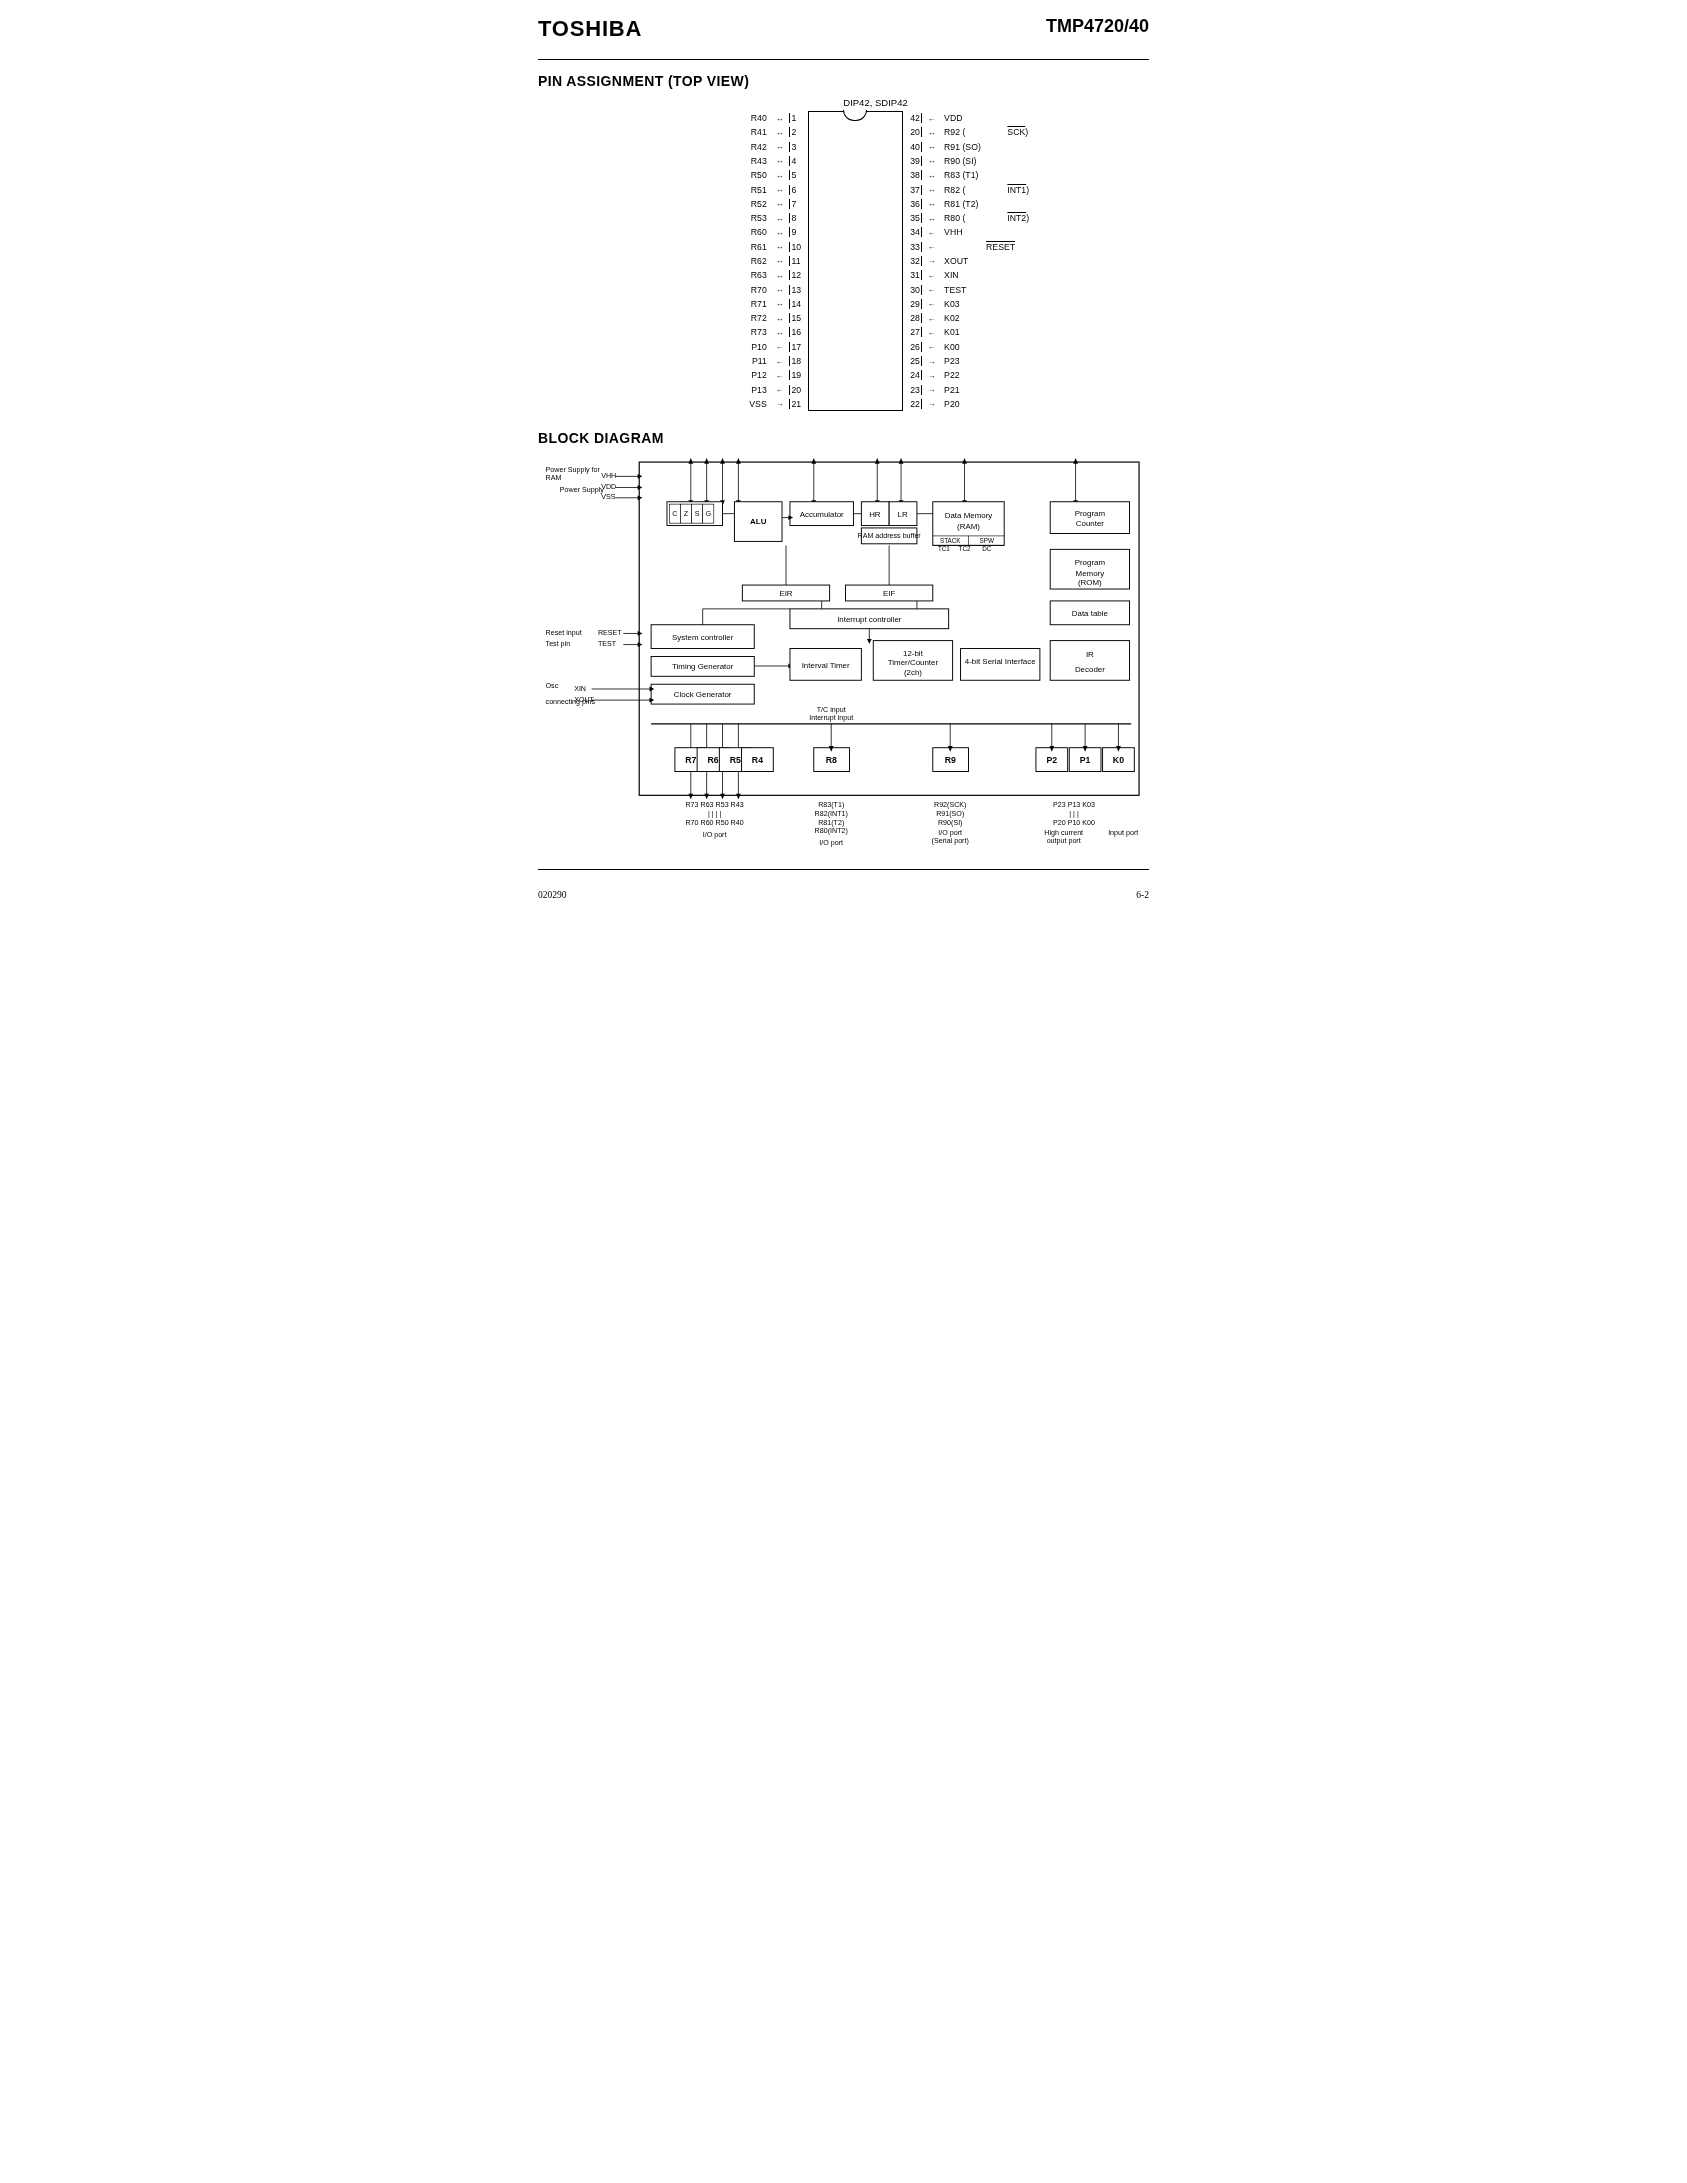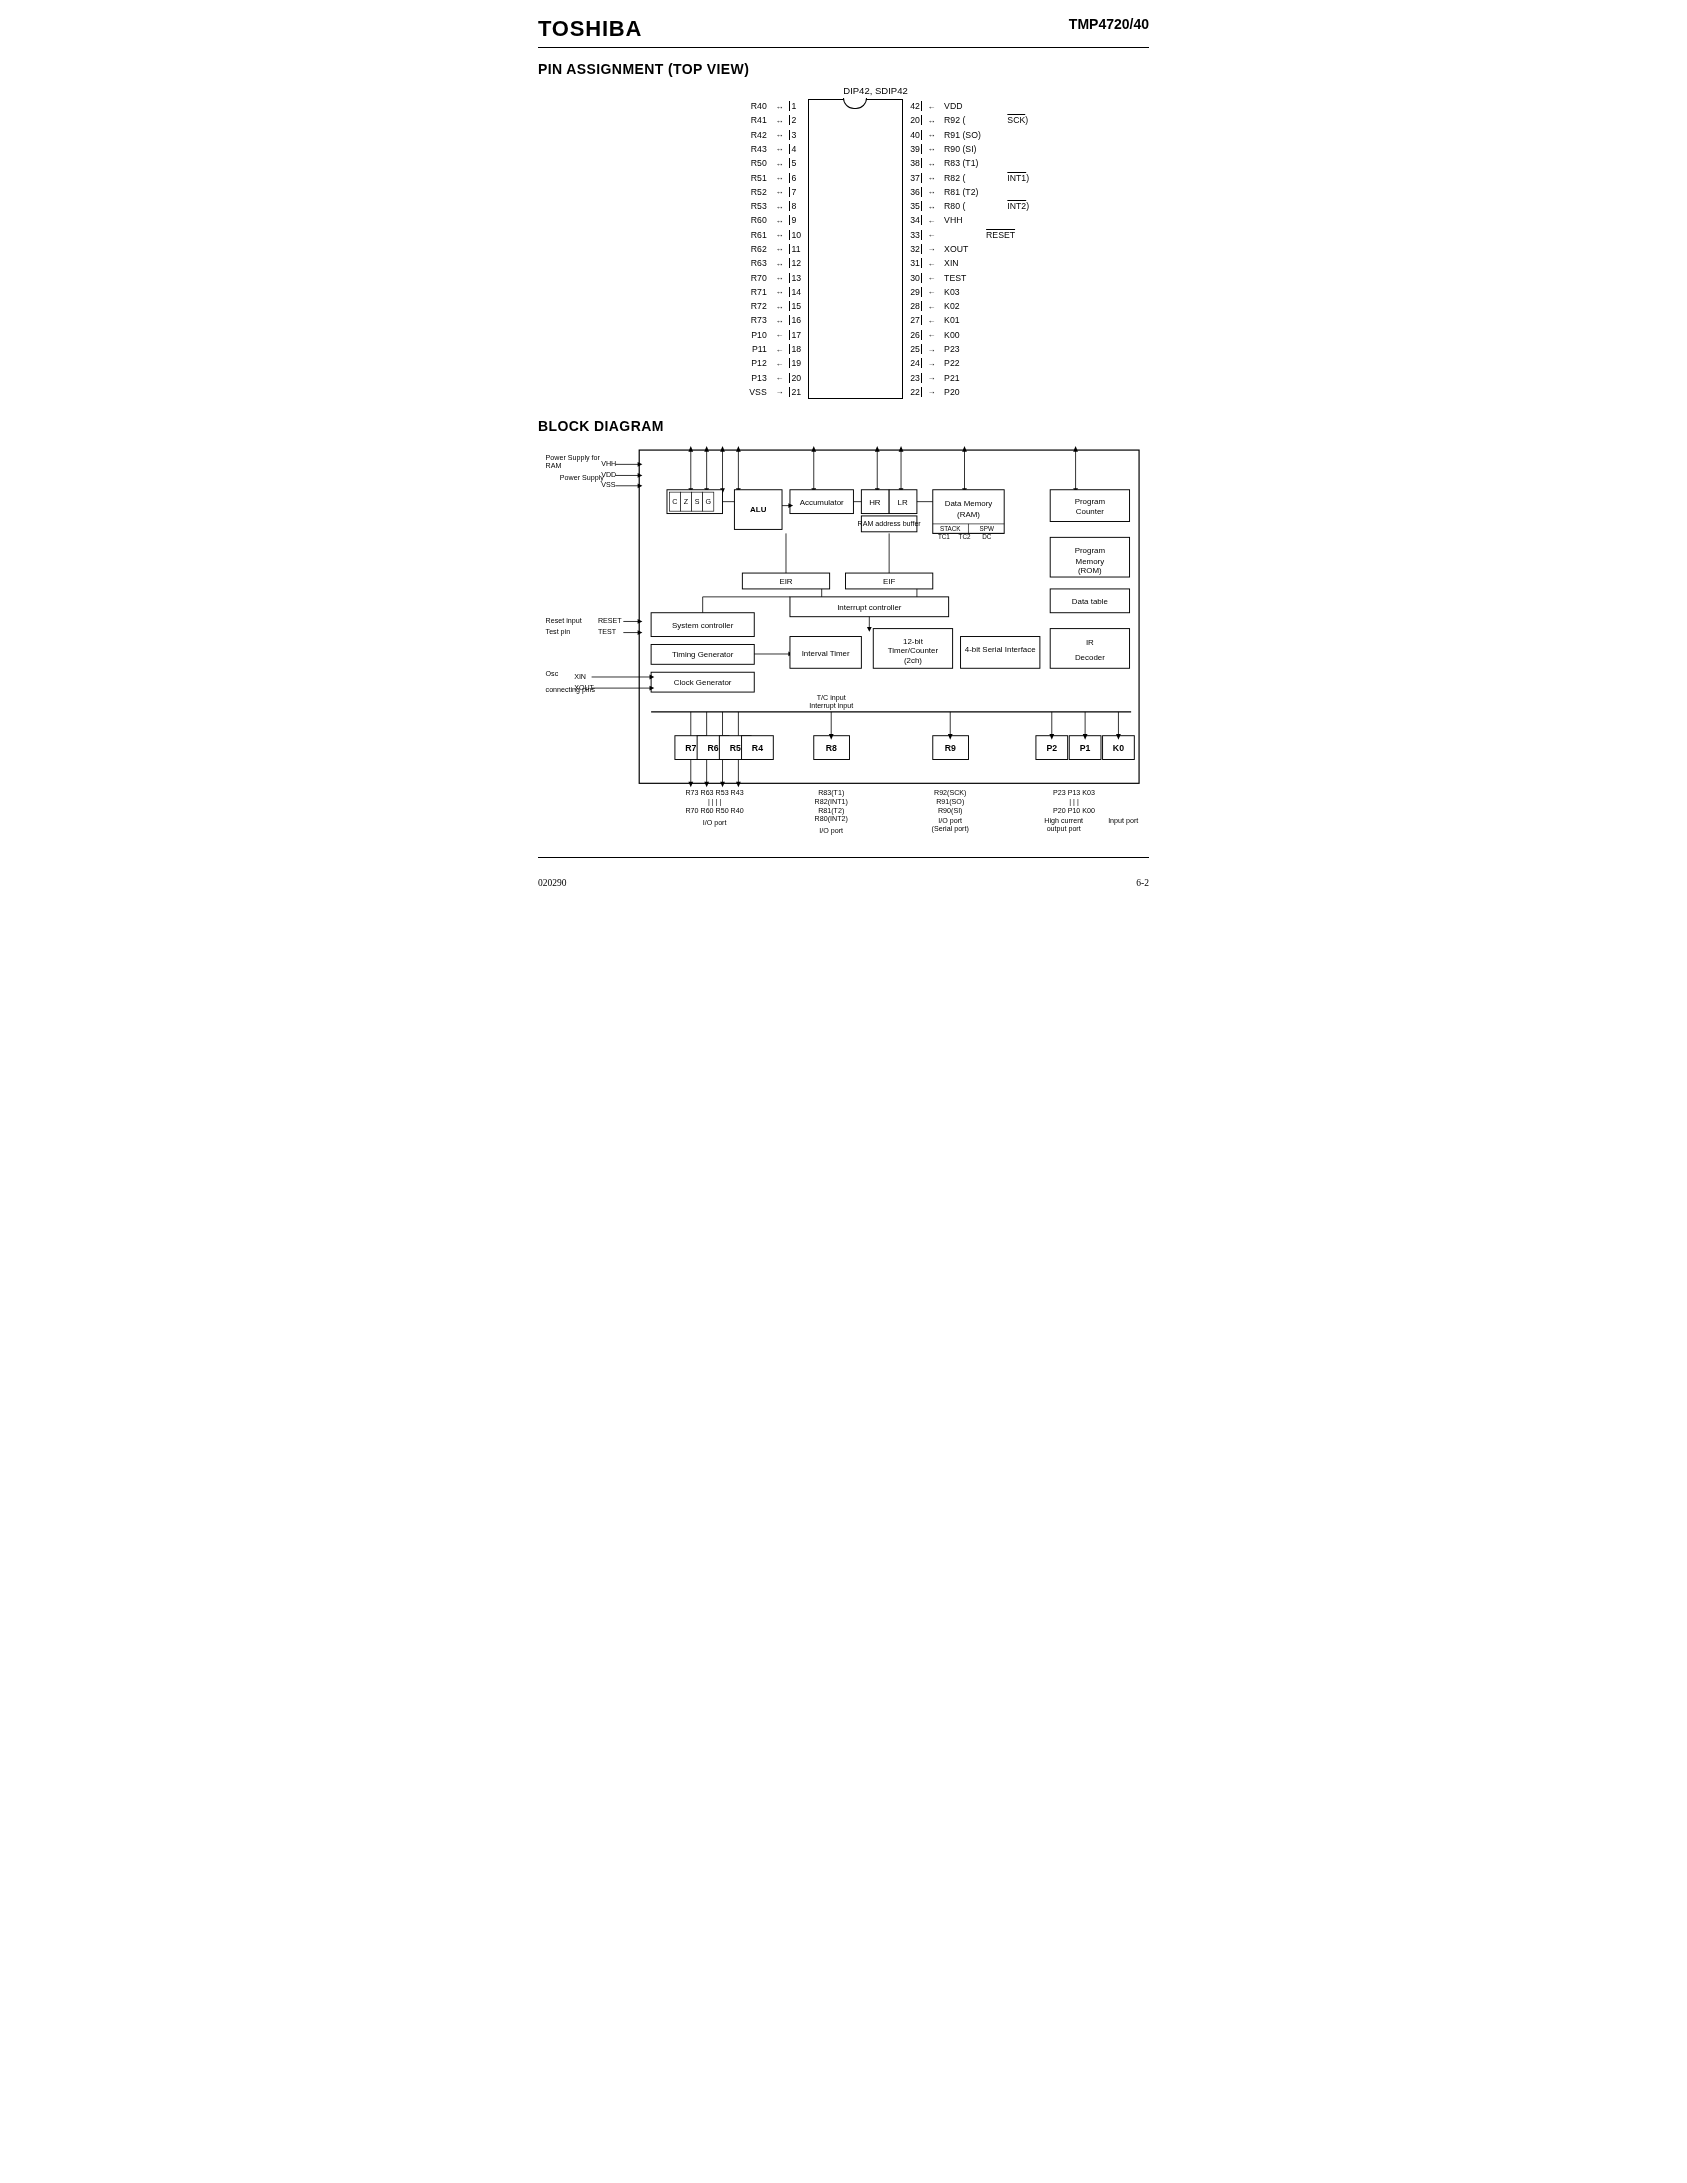--- a/index.html
+++ b/index.html
@@ -10,31 +10,31 @@
       color: #000;
       width: 675px;
       margin: 0 auto;
       padding: 16px 32px 32px 32px;
     }
     .header {
       display: flex;
       justify-content: space-between;
       align-items: flex-start;
       border-bottom: 1.6px solid #000;
-      padding-bottom: 5px;
+      padding-bottom: 17px;
       margin-bottom: 12.7px;
     }
     .header-title {
       font-size: 22px;
       font-weight: 900;
       letter-spacing: 0.8px;
       font-family: Arial, Helvetica, sans-serif;
     }
     .header-model {
-      font-size: 14px;
+      font-size: 18px;
       font-weight: bold;
       font-family: Arial, Helvetica, sans-serif;
     }
     .section-title {
       font-size: 14px;
       font-weight: 900;
       margin-bottom: 8px;
       font-family: Arial, Helvetica, sans-serif;
       letter-spacing: 0.4px;
     }

